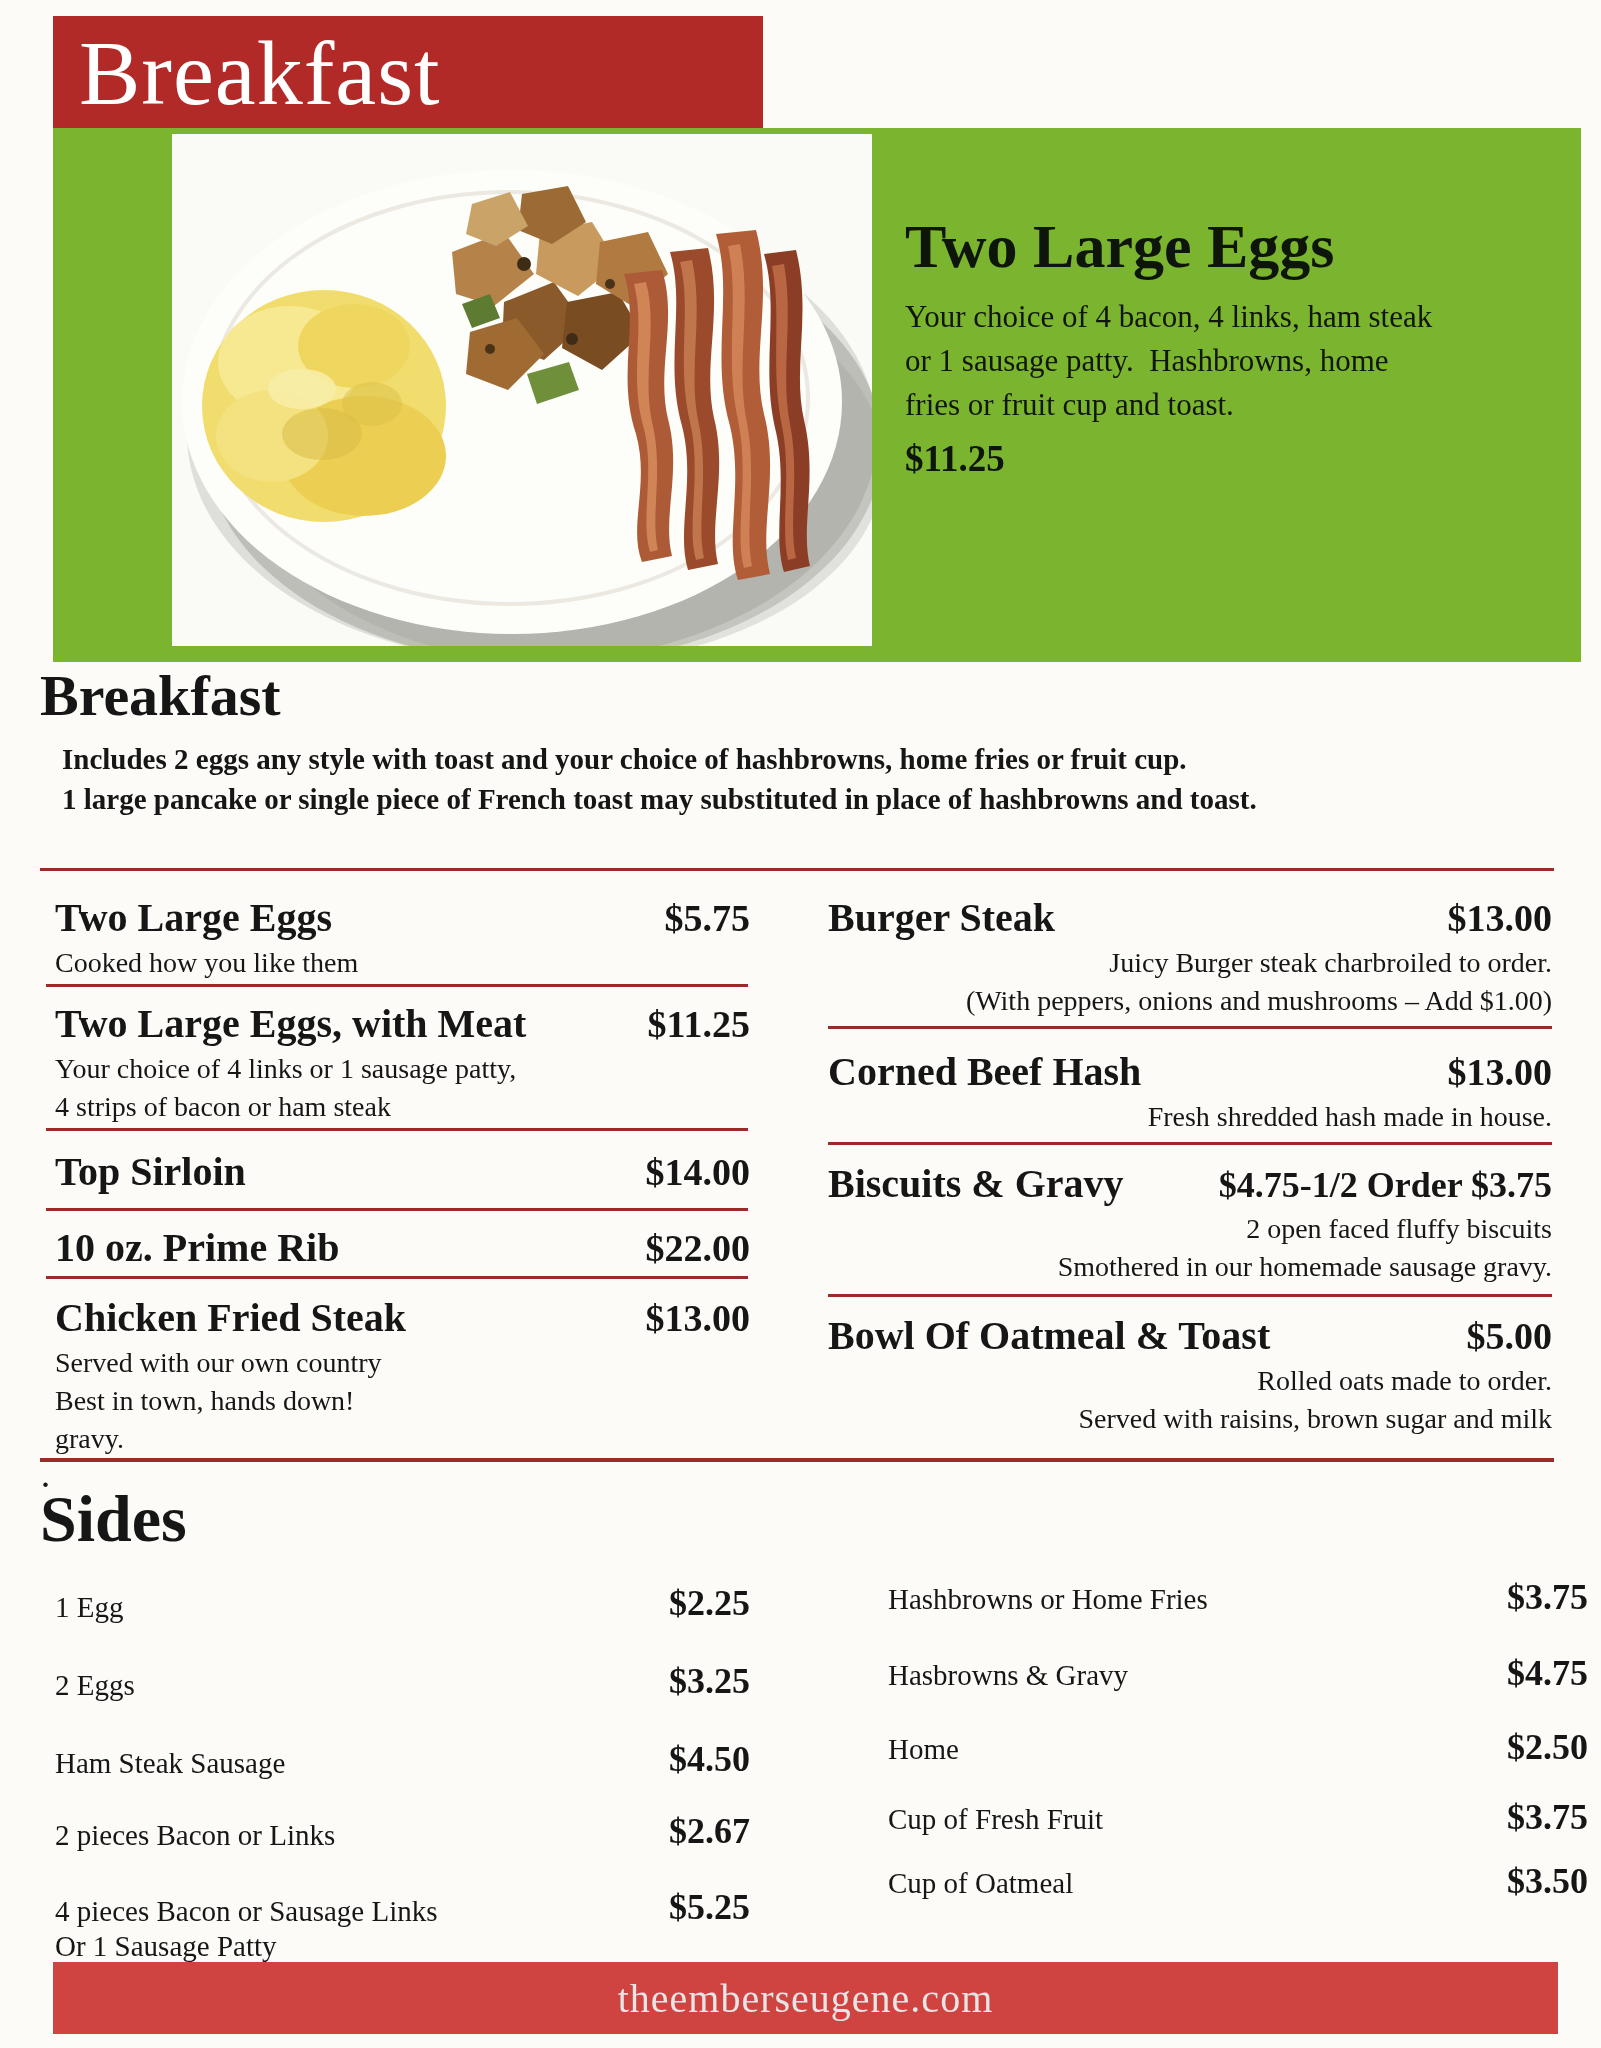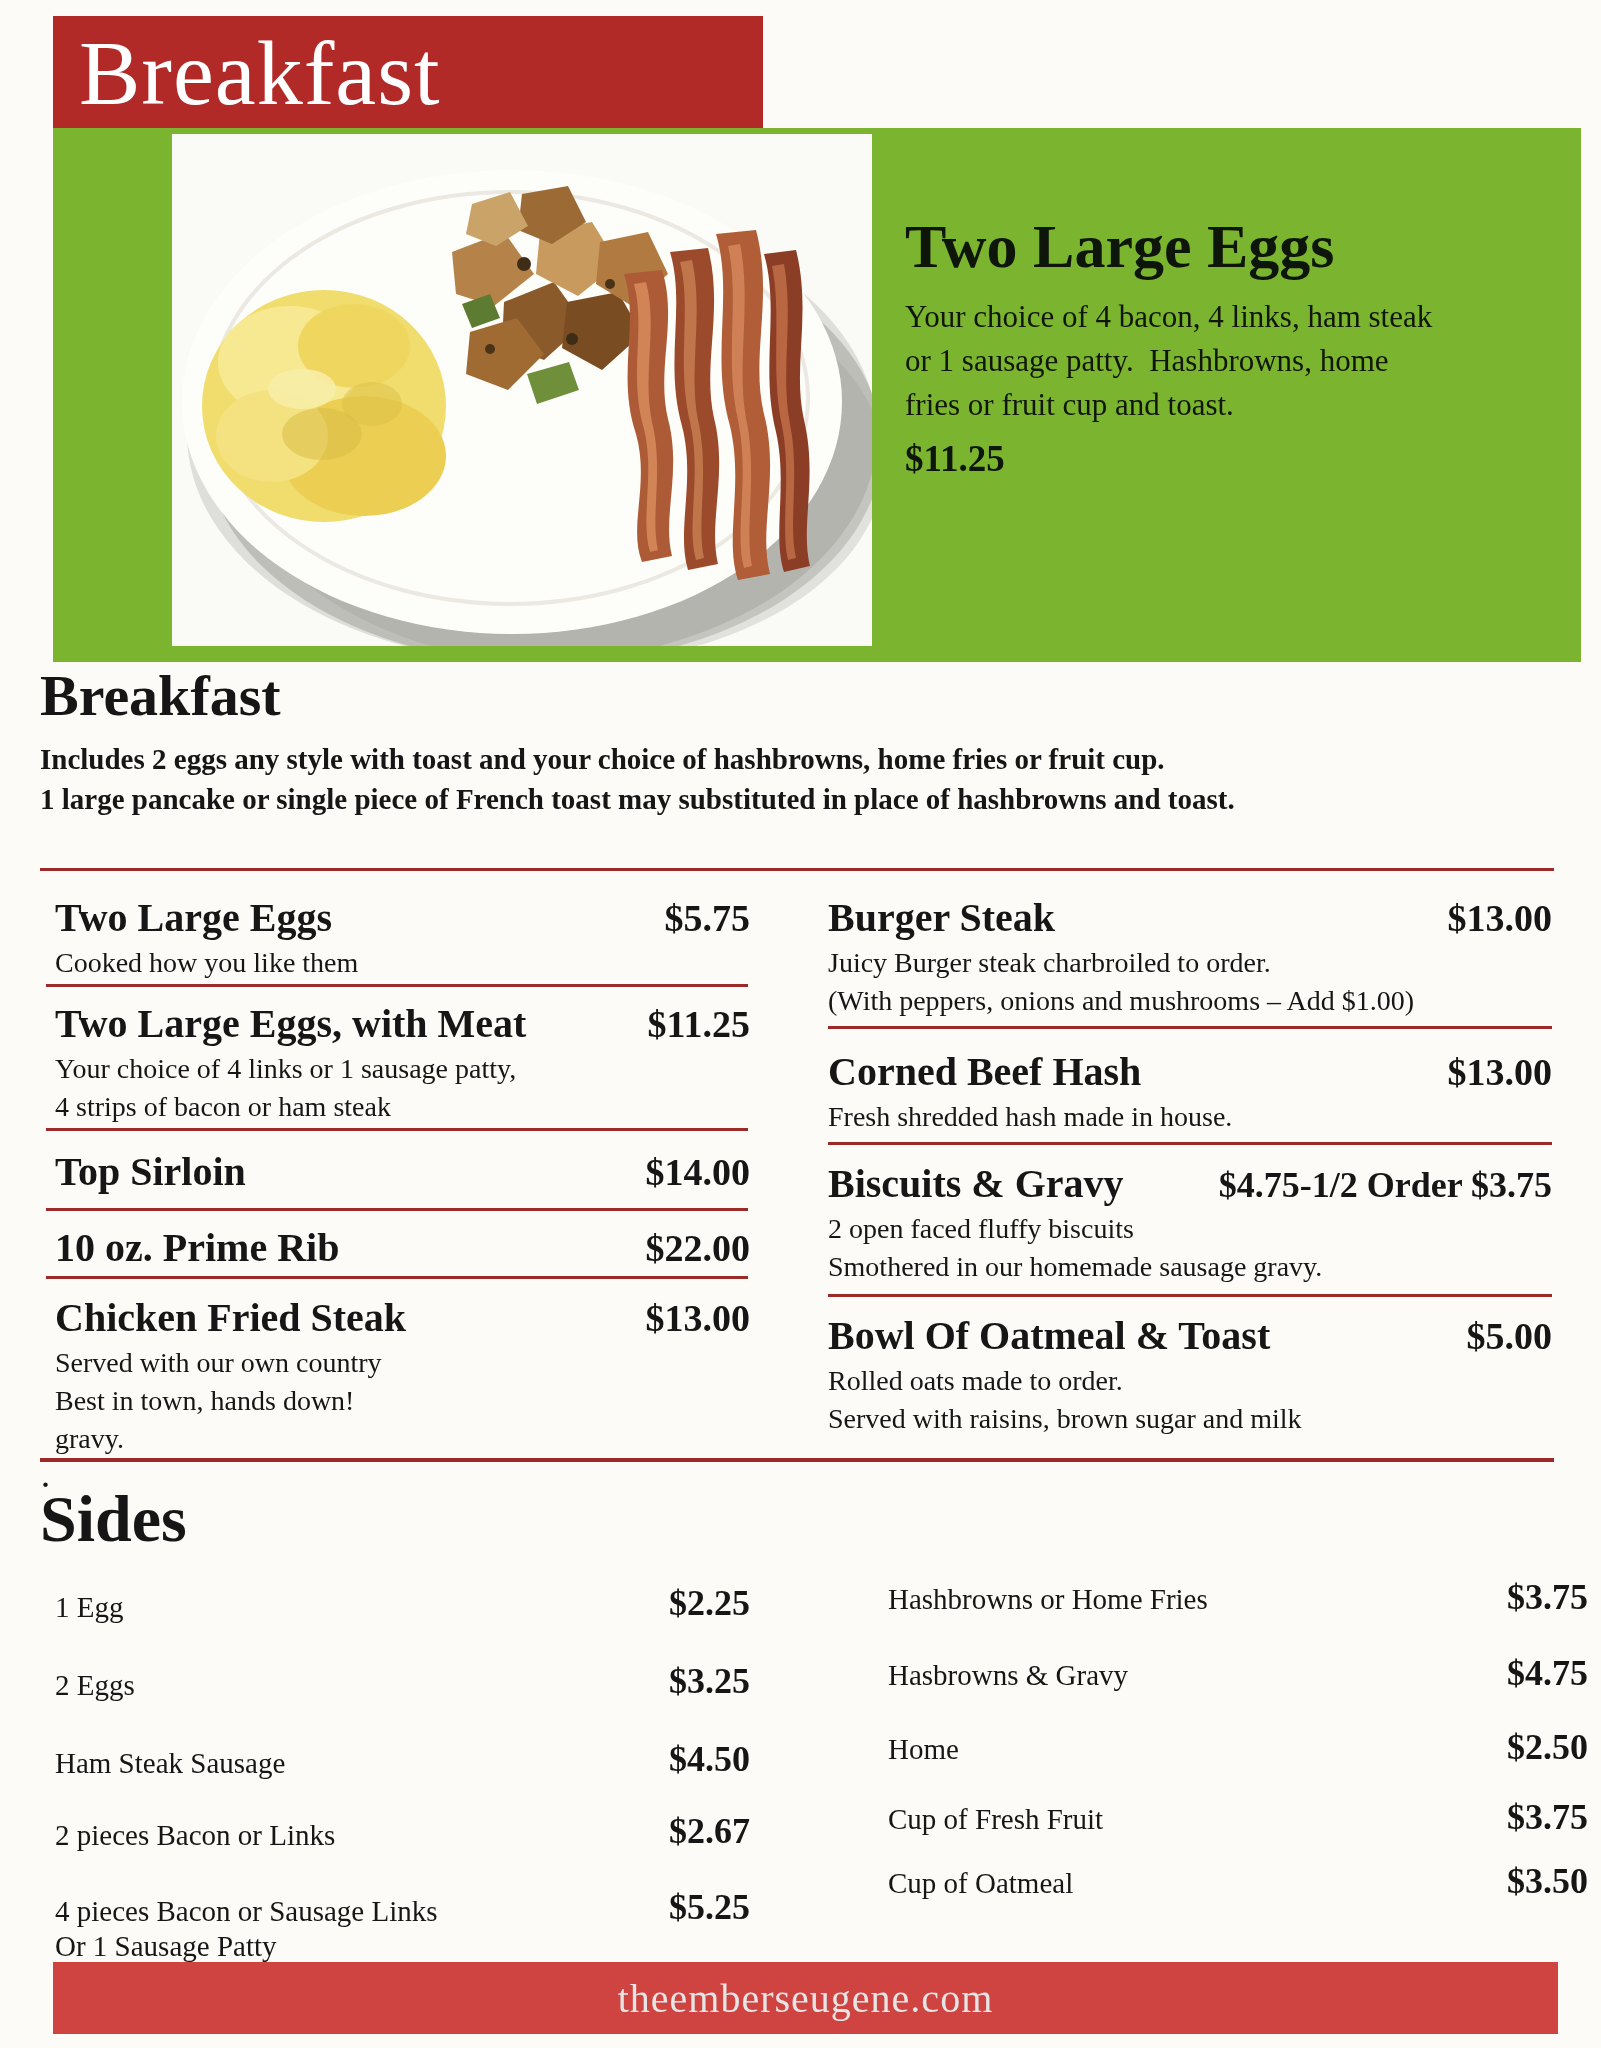--- a/index.html
+++ b/index.html
@@ -31,33 +31,33 @@
   .hero-text{left:905px;top:214px;width:630px;}
   .hero-name{font-size:62px;font-weight:700;color:#0e150a;line-height:1.05;}
   .hero-desc{margin-top:16px;}
   .hero-desc div{font-size:31px;line-height:44px;color:#101608;white-space:pre-wrap;}
   .hero-price{margin-top:10px;font-size:37px;font-weight:700;color:#0e150a;}
 
   
   .intro{left:40px;top:666px;width:1520px;}
   .intro-heading{font-size:58px;font-weight:700;line-height:1.05;}
   .intro-sub{font-size:38px;font-weight:700;margin-top:8px;}
-  .intro-notes{margin-top:12px;}
+  .intro-notes{margin-top:12px;margin-left:22px;}
   .intro-notes div{font-size:29px;font-weight:700;line-height:40px;}
 
   
   .rule{background:#9a2b28;}
   .rule-full-1{left:40px;top:868px;width:1514px;height:3px;}
   .rule-full-2{left:40px;top:1458px;width:1514px;height:4px;}
   .rule-l{left:46px;width:702px;height:3px;}
   .rule-r{left:828px;width:724px;height:3px;}
 
   
   .mi{width:695px;}
-  .mi.right{width:724px;}
+  .mi.right{width:724px;text-align:right;}
   .mi-head{display:flex;justify-content:space-between;align-items:baseline;}
   .mi-name{font-size:40px;font-weight:700;line-height:52px;}
   .mi-price{font-size:38px;font-weight:700;}
   .mi-price.combo{font-size:36px;}
   .mi-desc div{font-size:28px;line-height:38px;}
   .stray{left:42px;top:1462px;font-size:28px;font-weight:700;}
 
   
   .sides-heading{left:40px;top:1486px;font-size:66px;font-weight:700;line-height:1;}
   .side-row{display:flex;justify-content:space-between;align-items:baseline;}

